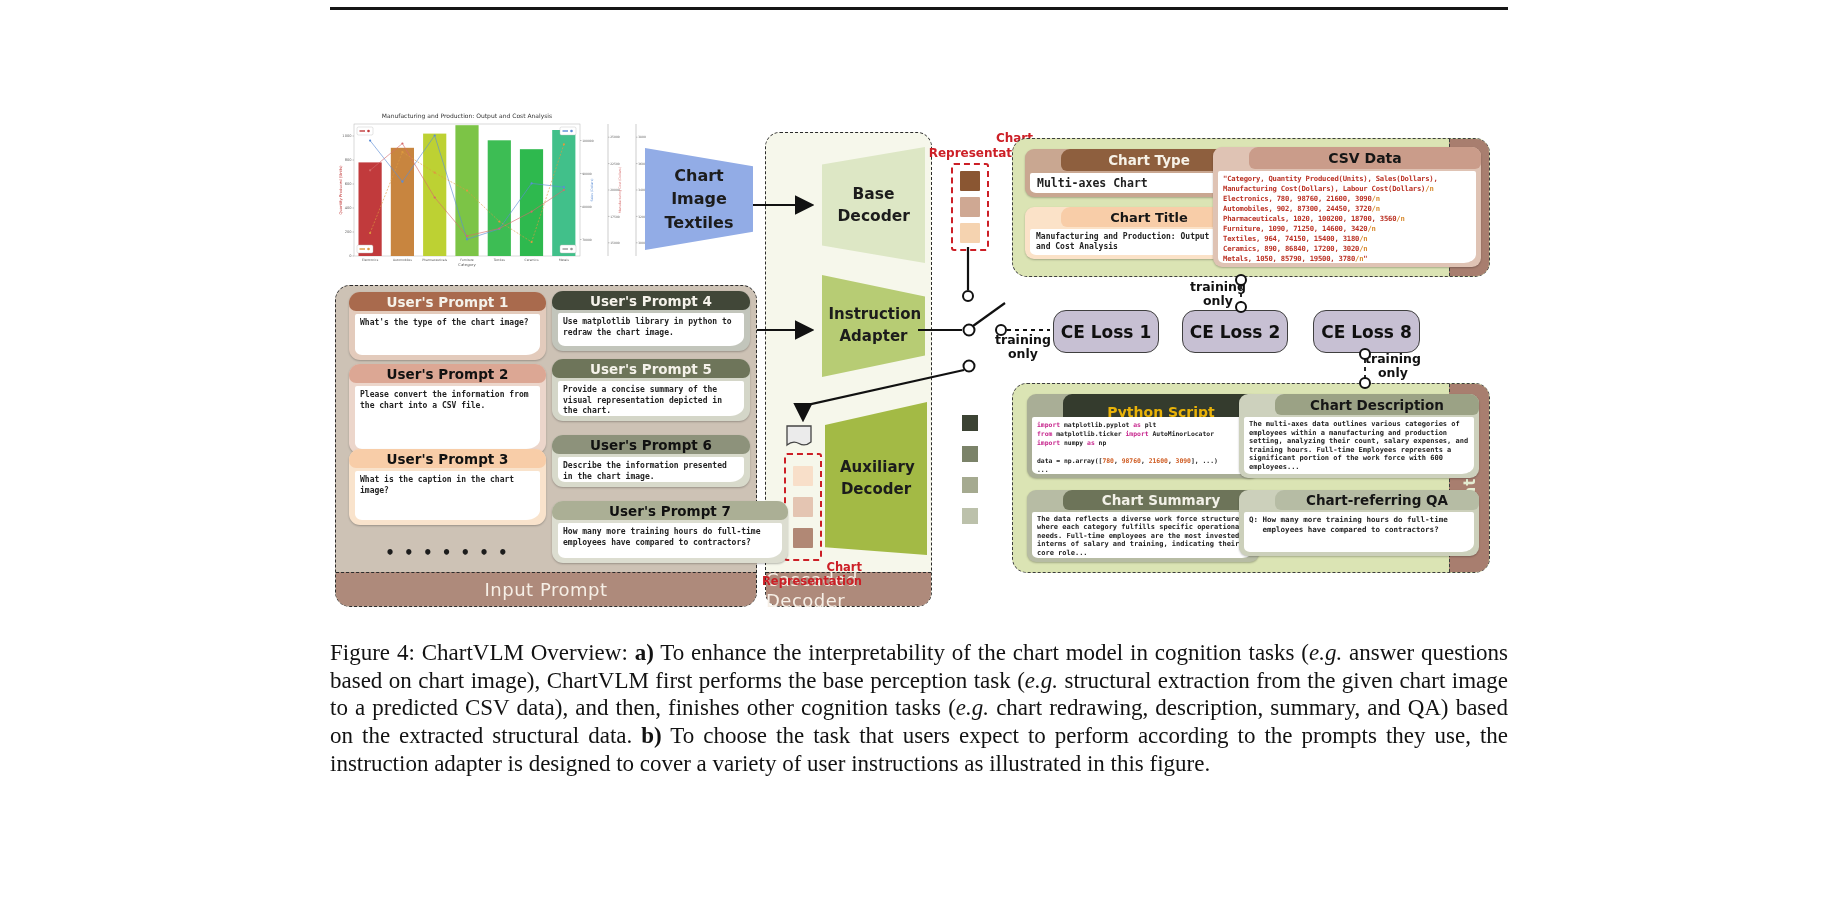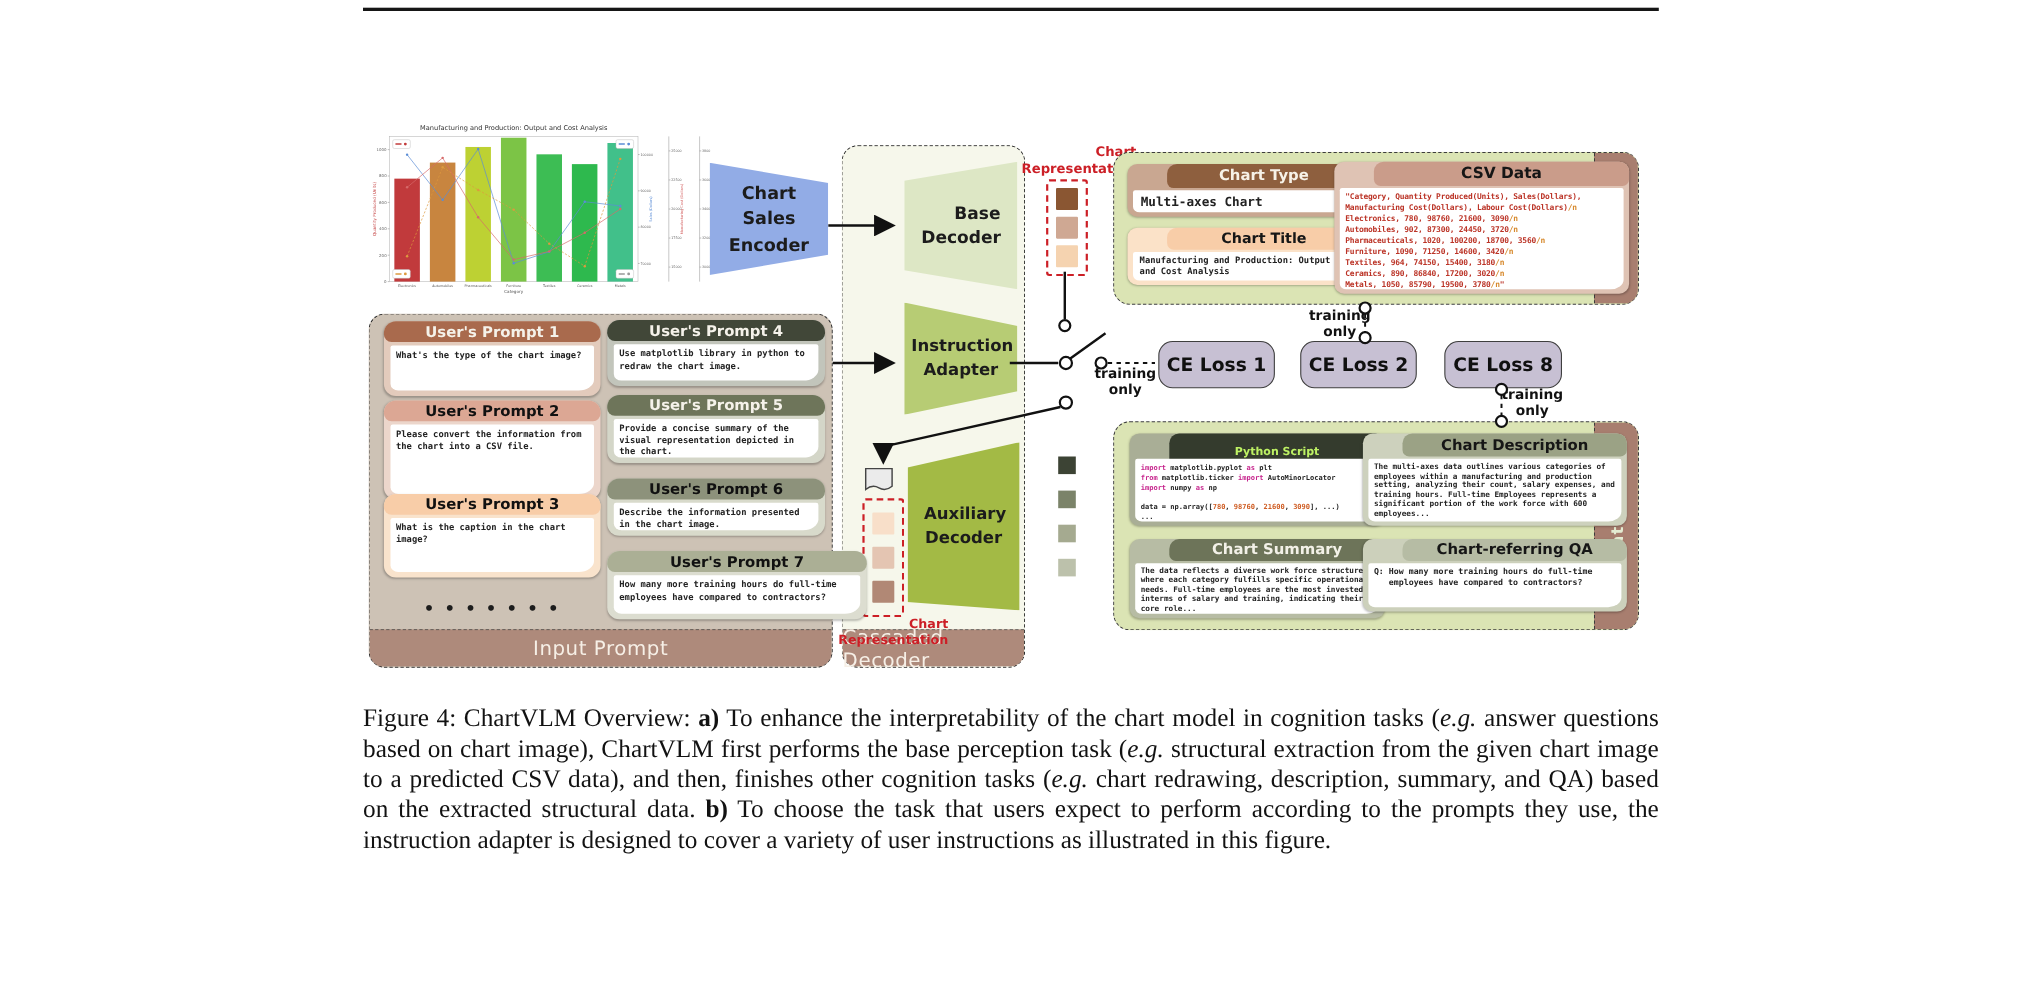--- a/index.html
+++ b/index.html
@@ -9,21 +9,21 @@
 
   
   #top-rule{left:330px;top:7px;width:1178px;height:2.5px;background:#161616;}
 
   
   .trap{display:flex;align-items:center;justify-content:center;text-align:center;
         font-weight:600;color:#1c1c1c;line-height:1.45;}
   #encoder{left:645px;top:148px;width:108px;height:102px;background:#92ace6;
            clip-path:polygon(0% 0%,100% 18%,100% 82%,0% 100%);font-size:16px;}
   #base-decoder{left:822px;top:147px;width:103px;height:116px;background:#dde7c5;
-           clip-path:polygon(0% 15%,100% 0%,100% 100%,0% 85%);font-size:15.5px;text-align:right;}
+           clip-path:polygon(0% 15%,100% 0%,100% 100%,0% 85%);font-size:15.5px;}
   #instruction-adapter{left:822px;top:275px;width:103px;height:102px;background:#b7cc74;
            clip-path:polygon(0% 0%,100% 21%,100% 79%,0% 100%);font-size:15px;}
   #auxiliary-decoder{left:825px;top:402px;width:102px;height:153px;background:#a3ba45;
            clip-path:polygon(0% 15%,100% 0%,100% 100%,0% 95%);font-size:15px;}
 
   
   .dashed-box{border:1.6px dashed #2b2b2b;border-radius:15px;}
   #cascaded-box{left:765px;top:132px;width:165px;height:473px;background:#f6f7eb;}
   #input-box{left:335px;top:285px;width:420px;height:320px;background:#cdc2b5;}
   .bottom-bar{position:absolute;left:0;right:0;bottom:0;height:33px;background:#ae8a7b;
@@ -186,21 +186,21 @@
       <circle cx="235.5" cy="23" r="1.3" fill="#5b8dd6"></circle>
       <rect x="21" y="137" width="16" height="8" rx="1.5" fill="#fff" stroke="#bbb" stroke-width="0.4"></rect>
       <line x1="23.5" y1="141" x2="29" y2="141" stroke="#dd9a3f" stroke-width="1.4"></line>
       <circle cx="32.5" cy="141" r="1.3" fill="#dd9a3f"></circle>
       <rect x="224" y="137" width="16" height="8" rx="1.5" fill="#fff" stroke="#bbb" stroke-width="0.4"></rect>
       <line x1="226.5" y1="141" x2="232" y2="141" stroke="#999999" stroke-width="1.4"></line>
       <circle cx="235.5" cy="141" r="1.3" fill="#999999"></circle>
     </svg>
 
   <div id="encoder" class="abs trap">
-    <span style="width:90px;">Chart Sales Encoder</span>
+    <span style="width:90px;">Chart Image Textiles</span>
   </div>
 
   <div id="cascaded-box" class="abs dashed-box">
     <div class="bottom-bar">Cascaded Decoder</div>
   </div>
   <div id="base-decoder" class="abs trap">
     <span style="width:72px;">Base Decoder</span>
   </div>
   <div id="instruction-adapter" class="abs trap">
     <span style="width:90px;">Instruction Adapter</span>
@@ -298,21 +298,21 @@
       <div class="thead" style="height:22px;background:#ca9c8a;color:#161616;font-size:14px;">CSV Data</div>
       <div class="tbody csv-text" style="top:24px;bottom:4px;font-size:7.2px;line-height:10px;padding:3px 5px;"><div>"Category, Quantity Produced(Units), Sales(Dollars),</div><div>Manufacturing Cost(Dollars), Labour Cost(Dollars)<span class="tok-nl">/n</span></div><div>Electronics, 780, 98760, 21600, 3090<span class="tok-nl">/n</span></div><div>Automobiles, 902, 87300, 24450, 3720<span class="tok-nl">/n</span></div><div>Pharmaceuticals, 1020, 100200, 18700, 3560<span class="tok-nl">/n</span></div><div>Furniture, 1090, 71250, 14600, 3420<span class="tok-nl">/n</span></div><div>Textiles, 964, 74150, 15400, 3180<span class="tok-nl">/n</span></div><div>Ceramics, 890, 86840, 17200, 3020<span class="tok-nl">/n</span></div><div>Metals, 1050, 85790, 19500, 3780<span class="tok-nl">/n</span>"</div></div>
     </div>
   </div>
 
   <div id="intricate-panel" class="abs panel">
     <div class="side-tab">
       <span>Intricate Tasks</span>
     </div>
     <div class="tcard" style="left:14px;top:10px;width:196px;height:84px;background:#a9ae96;">
-      <div class="thead" style="height:35px;background:#343b2d;color:#bef264;font-size:10px;">Python Script</div>
+      <div class="thead" style="height:35px;background:#343b2d;color:#eab308;font-size:14px;">Python Script</div>
       <div class="tbody" style="top:23px;bottom:4px;font-size:6.4px;line-height:9px;padding:4px 5px;white-space:pre;"><div><span class="tok-kw">import</span> matplotlib.pyplot <span class="tok-kw">as</span> plt</div><div><span class="tok-kw">from</span> matplotlib.ticker <span class="tok-kw">import</span> AutoMinorLocator</div><div><span class="tok-kw">import</span> numpy <span class="tok-kw">as</span> np</div><div>&nbsp;</div><div>data = np.array([<span class="tok-num">780</span>, <span class="tok-num">98760</span>, <span class="tok-num">21600</span>, <span class="tok-num">3090</span>], ...)</div><div>...</div></div>
     </div>
     <div class="tcard" style="left:226px;top:10px;width:204px;height:84px;background:#cdd1bd;">
       <div class="thead" style="height:21px;background:#9ba285;color:#161616;font-size:13.5px;">Chart Description</div>
       <div class="tbody" style="top:23px;bottom:4px;font-size:7px;line-height:8.6px;padding:3px 5px;">The multi-axes data outlines various categories of employees within a manufacturing and production setting, analyzing their count, salary expenses, and training hours. Full-time Employees represents a significant portion of the work force with 600 employees...</div>
     </div>
     <div class="tcard" style="left:14px;top:106px;width:196px;height:72px;background:#b7bca4;">
       <div class="thead" style="height:20px;background:#6d7459;color:#f3f1e8;font-size:13.5px;">Chart Summary</div>
       <div class="tbody" style="top:22px;bottom:4px;font-size:7px;line-height:8.4px;padding:3px 5px;">The data reflects a diverse work force structure where each category fulfills specific operational needs. Full-time employees are the most invested interms of salary and training, indicating their core role...</div>
     </div>

